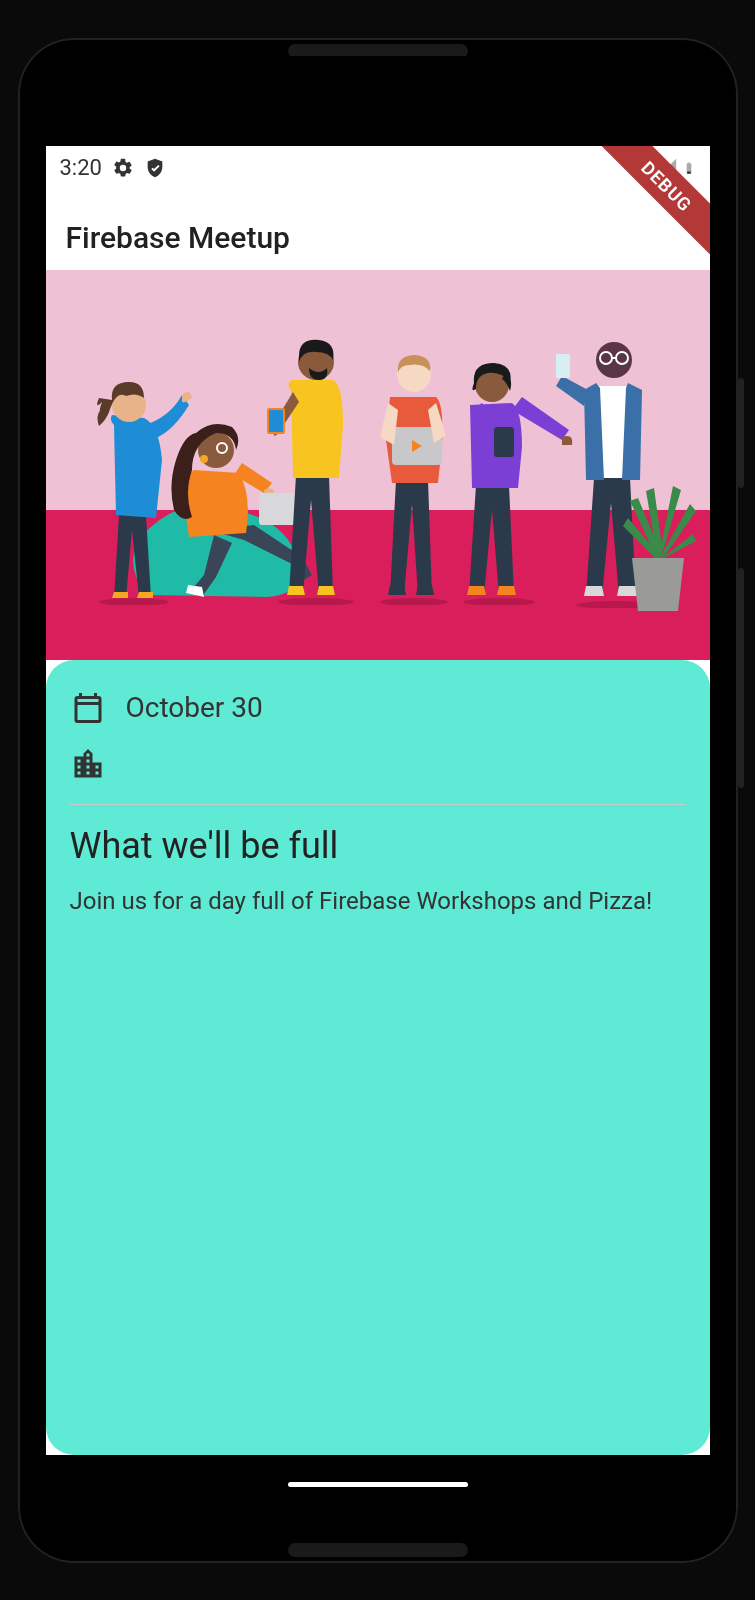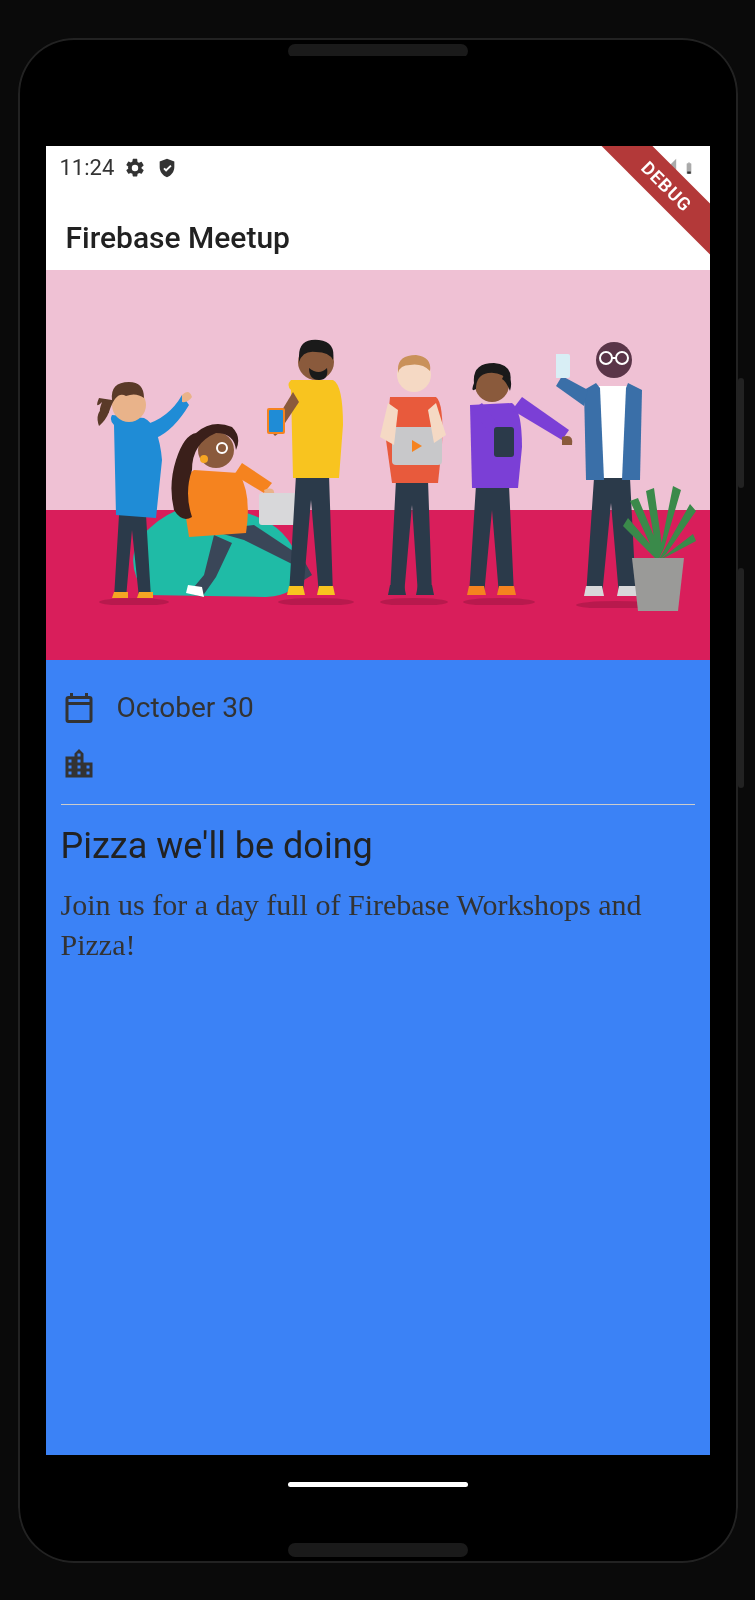--- a/index.html
+++ b/index.html
@@ -181,23 +181,24 @@
     }
     .beanbag {
       position: absolute;
       bottom: 60px;
       left: 80px;
       width: 180px;
       height: 115px;
     }
     .person { position: absolute; }
     .content {
-      padding: 20px 15px;
+      padding: 20px 24px;
       flex: 1;
-      background: #3b82f6;
+      background: #5eead4;
+      border-radius: 28px;
     }
     .info-row {
       display: flex;
       align-items: center;
       gap: 20px;
       padding: 10px 0;
     }
     .info-icon { width: 36px; height: 36px; fill: #333; flex-shrink: 0; }
     .info-text { font-size: 28px; color: #333; }
     .divider {
@@ -205,24 +206,23 @@
       background: #ccc;
       margin: 12px 0 20px 0;
     }
     .section-title {
       font-size: 36px;
       color: #222;
       margin-bottom: 18px;
       font-weight: 400;
     }
     .section-body {
-      font-size: 30px;
+      font-size: 24px;
       color: #333;
       line-height: 1.35;
-      font-family: Liberation Serif, serif;
     }
     .nav-bar {
       height: 60px;
       background: #000;
       display: flex;
       align-items: center;
       justify-content: center;
       margin-top: 0;
     }
     .nav-pill {
@@ -245,21 +245,21 @@
 
   <div class="phone-inner">
 
     <div class="screen">
       <div class="debug-ribbon">
         <span>DEBUG</span>
       </div>
 
       <div class="status-bar">
         <div class="status-left">
-          <span>11:24</span>
+          <span>3:20</span>
           <svg class="status-icon" viewBox="0 0 24 24">
               <path d="M19.14 12.94a7 7 0 0 0 .05-.94 7 7 0 0 0-.05-.94l2.03-1.58a.5.5 0 0 0 .12-.64l-1.92-3.32a.5.5 0 0 0-.6-.22l-2.39.96a7.03 7.03 0 0 0-1.62-.94l-.36-2.54A.5.5 0 0 0 14 2h-4a.5.5 0 0 0-.49.42l-.36 2.54c-.58.24-1.12.55-1.62.94l-2.39-.96a.5.5 0 0 0-.6.22L2.62 8.48a.5.5 0 0 0 .12.64l2.03 1.58c-.3.6-.5.94-.5.94s.2.64.5.94l-2.03 1.58a.5.5 0 0 0-.12.64l1.92 3.32c.13.22.4.31.6.22l2.39-.96c.5.39 1.04.7 1.62.94l.36 2.54c.4.24.25.42.49.42h4c.24 0 .45-.18.49-.42l.36-2.54c.58-.24 1.12-.55 1.62-.94l2.39.96c.2.09.47 0 .6-.22l1.92-3.32a.5.5 0 0 0-.12-.64l-2.03-1.58zM12 15.5A3.5 3.5 0 1 1 12 8.5a3.5 3.5 0 0 1 0 7z"></path>
             </svg>
           <svg class="status-icon" viewBox="0 0 24 24">
               <path d="M12 2 4 5v6c0 5 3.4 9.7 8 11 4.6-1.3 8-6 8-11V5l-8-3zm-1 14-3-3 1.4-1.4L11 13.2l4.6-4.6L17 10l-6 6z"></path>
             </svg>
         </div>
         <div class="status-right">
           <svg class="status-icon" viewBox="0 0 24 24">
               <path d="M12 3C7 3 2.7 5 0 8l12 13L24 8c-2.7-3-7-5-12-5z"></path>
@@ -386,21 +386,21 @@
             <path d="M19 4h-1V2h-2v2H8V2H6v2H5a2 2 0 0 0-2 2v14a2 2 0 0 0 2 2h14a2 2 0 0 0 2-2V6a2 2 0 0 0-2-2zm0 16H5V10h14v10zm0-12H5V6h14v2z"></path>
           </svg>
           <span class="info-text">October 30</span>
         </div>
         <div class="info-row">
           <svg class="info-icon" viewBox="0 0 24 24">
             <path d="M15 11V5l-3-3-3 3v2H3v14h18V11h-6zM7 19H5v-2h2v2zm0-4H5v-2h2v2zm0-4H5V9h2v2zm6 8h-2v-2h2v2zm0-4h-2v-2h2v2zm0-4h-2V9h2v2zm0-4h-2V5h2v2zm6 12h-2v-2h2v2zm0-4h-2v-2h2v2z"></path>
           </svg>
         </div>
         <div class="divider"></div>
-        <h2 class="section-title">Pizza we'll be doing</h2>
+        <h2 class="section-title">What we'll be full</h2>
         <p class="section-body">Join us for a day full of Firebase Workshops and Pizza!</p>
       </div>
 
     </div>
 
     <div class="nav-bar">
       <div class="nav-pill"></div>
     </div>
 
   </div>

